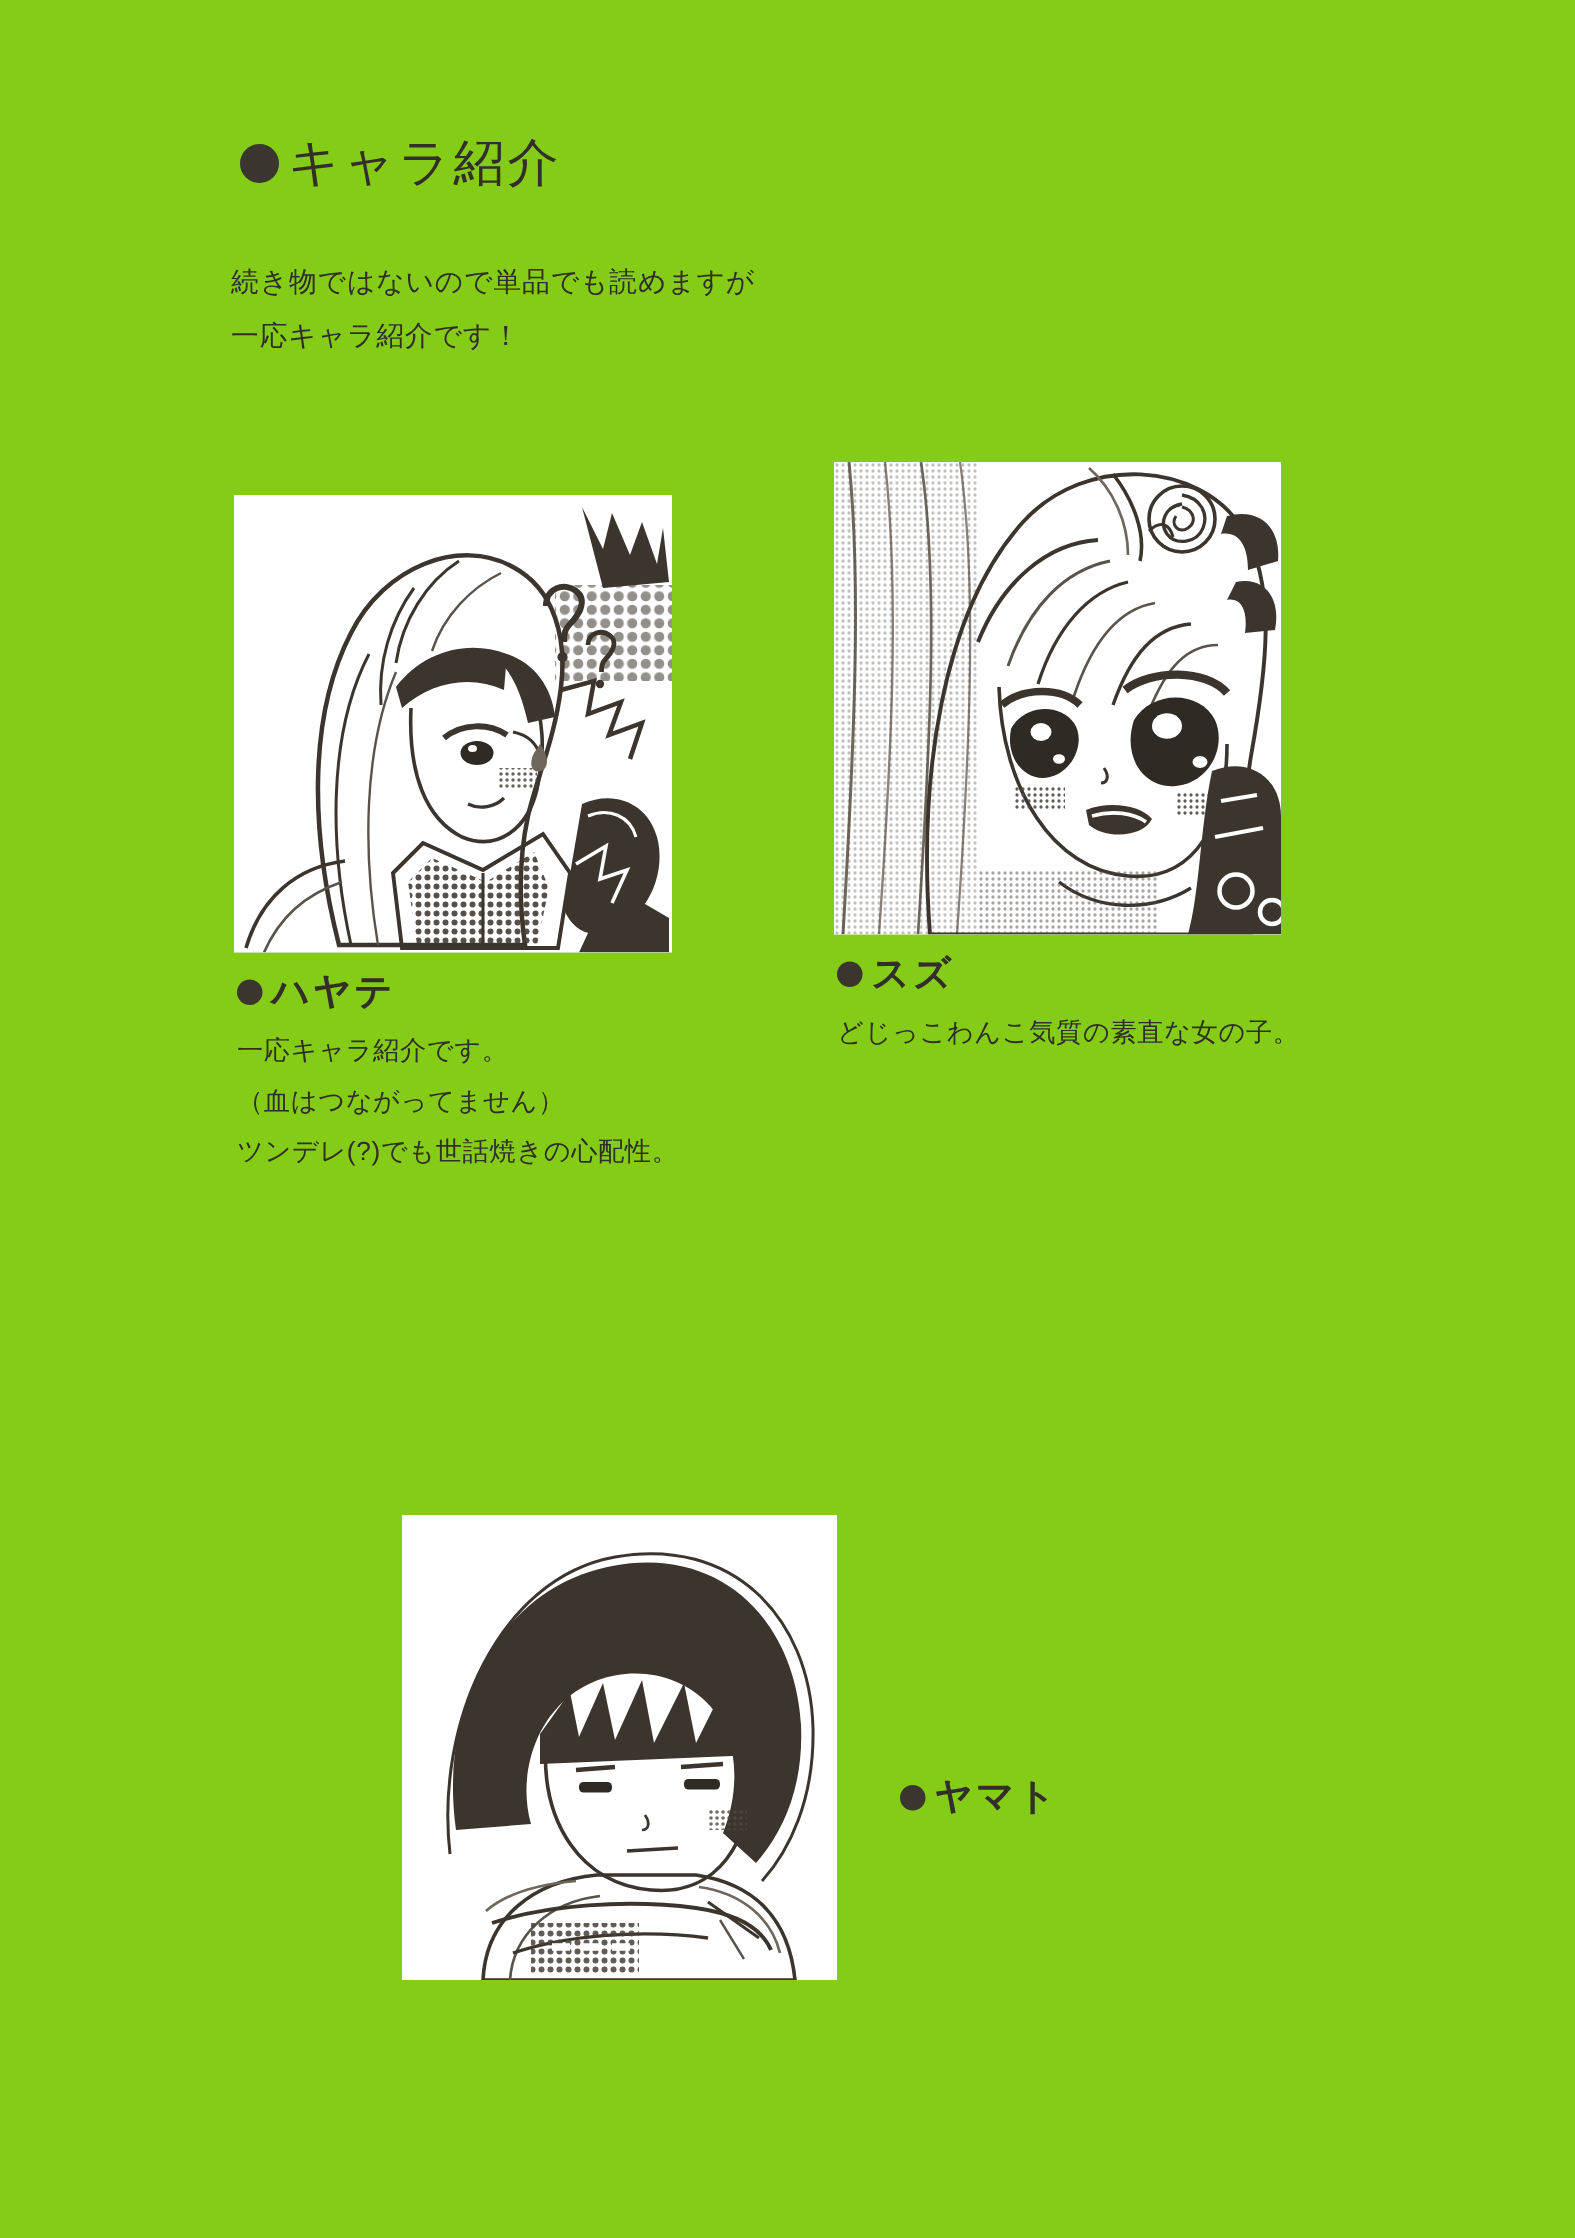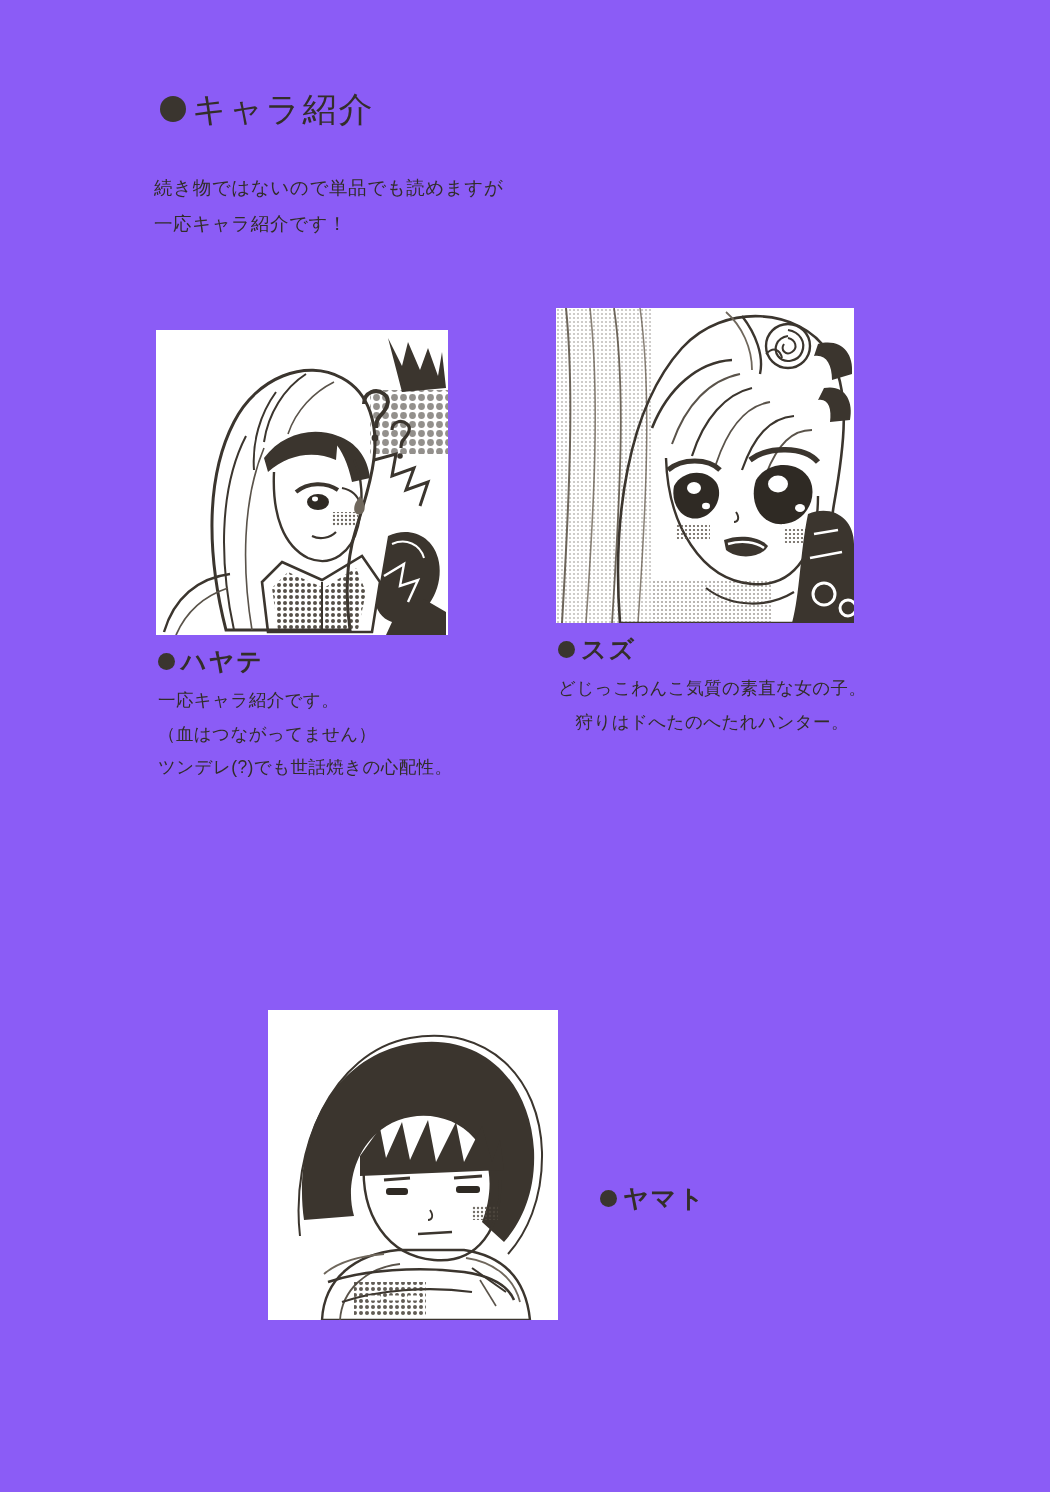--- a/index.html
+++ b/index.html
@@ -12,21 +12,21 @@
     height: 1492px;
     position: relative;
     font-family: "Liberation Sans", sans-serif;
     color: #2a2722;
     overflow: hidden;
   }
 
   .page {
     position: absolute;
     inset: 0;
-    background: #8b5cf6;
+    background: #84cc16;
   }
 
   
   .section-heading {
     position: absolute;
     left: 160px;
     top: 92px;
     display: flex;
     align-items: center;
     gap: 6px;
@@ -279,21 +279,20 @@
         <path d="M150 280 C176 300 212 300 238 284" fill="none" stroke="#3b352e" stroke-width="2.2"></path>
         <rect x="96" y="272" width="120" height="43" fill="url(#ht2f)" opacity="0.5"></rect>
       </svg>
     </div>
     <div class="char-name">
       <span class="bullet small"></span>
       <span class="char-name-text">スズ</span>
     </div>
     <div class="char-desc">
       <div>どじっこわんこ気質の素直な女の子。</div>
-      <div>狩りはドへたのへたれハンター。</div>
     </div>
   </div>
 
   <div class="char" id="char-yamato-img">
     <svg class="art" viewBox="0 0 290 310" width="290" height="310" aria-hidden="true">
       <defs>
         <pattern id="ht3" width="6" height="6" patternUnits="userSpaceOnUse">
           <circle cx="3" cy="3" r="2" fill="#453f37"></circle>
         </pattern>
         <pattern id="ht3f" width="4" height="4" patternUnits="userSpaceOnUse">

